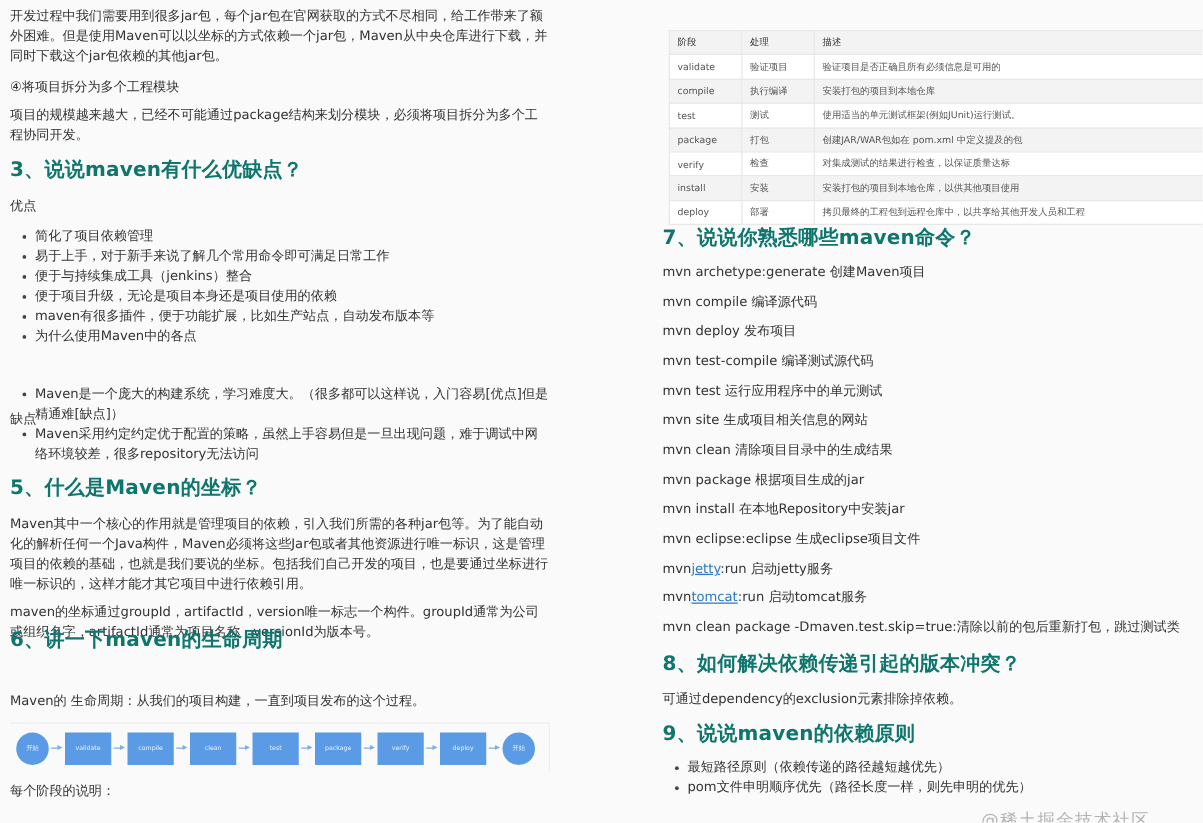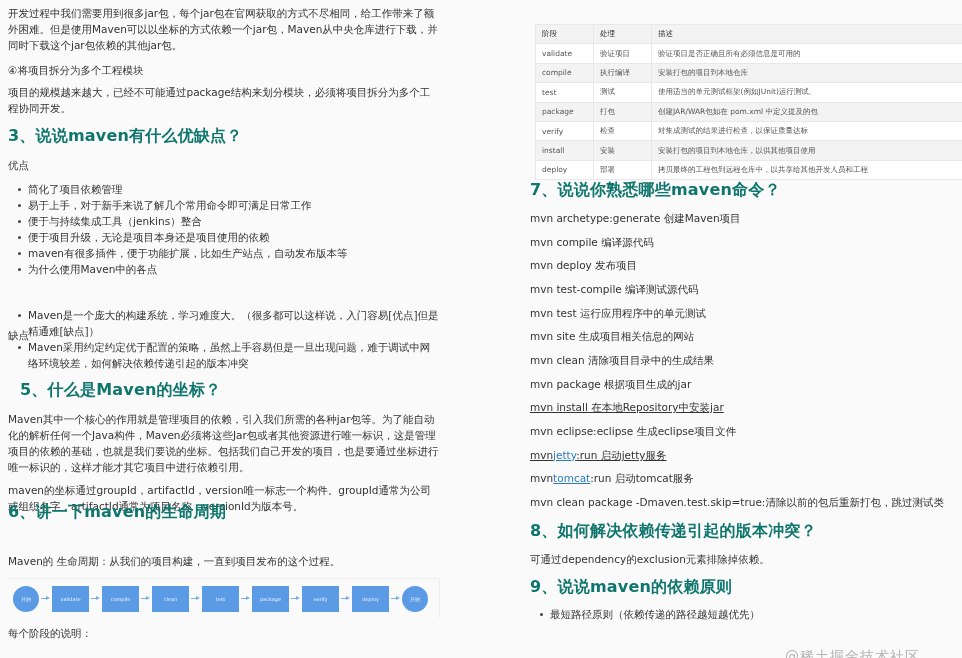--- a/index.html
+++ b/index.html
@@ -88,24 +88,24 @@
     <li>简化了项目依赖管理</li>
     <li>易于上手，对于新手来说了解几个常用命令即可满足日常工作</li>
     <li>便于与持续集成工具（jenkins）整合</li>
     <li>便于项目升级，无论是项目本身还是项目使用的依赖</li>
     <li>maven有很多插件，便于功能扩展，比如生产站点，自动发布版本等</li>
     <li>为什么使用Maven中的各点</li>
   </ul>
   <p class="para" style="top:283px;margin-top:44px;">缺点</p>
   <ul class="bullets" style="top:307px; width:420px;">
     <li>Maven是一个庞大的构建系统，学习难度大。（很多都可以这样说，入门容易[优点]但是精通难[缺点]）</li>
-    <li>Maven采用约定约定优于配置的策略，虽然上手容易但是一旦出现问题，难于调试中网络环境较差，如何解决依赖传递引起的版本冲突</li>
+    <li>Maven采用约定约定优于配置的策略，虽然上手容易但是一旦出现问题，难于调试中网络环境较差，很多repository无法访问</li>
   </ul>
 
-  <h2 style="top:380px;margin-left:12px;">5、什么是Maven的坐标？</h2>
+  <h2 style="top:380px;">5、什么是Maven的坐标？</h2>
   <p class="para" style="top:411px;">Maven其中一个核心的作用就是管理项目的依赖，引入我们所需的各种jar包等。为了能自动化的解析任何一个Java构件，Maven必须将这些Jar包或者其他资源进行唯一标识，这是管理项目的依赖的基础，也就是我们要说的坐标。包括我们自己开发的项目，也是要通过坐标进行唯一标识的，这样才能才其它项目中进行依赖引用。</p>
   <p class="para" style="top:482px;">maven的坐标通过groupId，artifactId，version唯一标志一个构件。groupId通常为公司或组织名字，artifactId通常为项目名称，versionId为版本号。</p>
 
   <h2 style="top:502px;">6、讲一下maven的生命周期</h2>
   <p class="para" style="top:553px;">Maven的 生命周期：从我们的项目构建，一直到项目发布的这个过程。</p>
 
   <div class="flow">
     <div class="node-circle">开始</div>
     <div class="arrow"></div>
     <div class="node-box">validate</div>
@@ -178,32 +178,33 @@
 
   <h2 style="top:180px;">7、说说你熟悉哪些maven命令？</h2>
   <p class="cmd" style="top:210px;">mvn archetype:generate 创建Maven项目</p>
   <p class="cmd" style="top:234px;">mvn compile 编译源代码</p>
   <p class="cmd" style="top:257px;">mvn deploy 发布项目</p>
   <p class="cmd" style="top:281px;">mvn test-compile 编译测试源代码</p>
   <p class="cmd" style="top:305px;">mvn test 运行应用程序中的单元测试</p>
   <p class="cmd" style="top:328px;">mvn site 生成项目相关信息的网站</p>
   <p class="cmd" style="top:352px;">mvn clean 清除项目目录中的生成结果</p>
   <p class="cmd" style="top:376px;">mvn package 根据项目生成的jar</p>
-  <p class="cmd" style="top:399px;text-decoration:underline;">mvn install 在本地Repository中安装jar</p>
+  <p class="cmd" style="top:399px;">mvn install 在本地Repository中安装jar</p>
   <p class="cmd" style="top:423px;">mvn eclipse:eclipse 生成eclipse项目文件</p>
-  <p class="cmd" style="top:447px;text-decoration:underline;">
+  <p class="cmd" style="top:447px;">
     <span>mvn</span><a class="link">jetty</a><span>:run 启动jetty服务</span>
   </p>
   <p class="cmd" style="top:470px;">
     <span>mvn</span><a class="link">tomcat</a><span>:run 启动tomcat服务</span>
   </p>
   <p class="cmd" style="top:494px;">mvn clean package -Dmaven.test.skip=true:清除以前的包后重新打包，跳过测试类</p>
 
   <h2 style="top:521px;">8、如何解决依赖传递引起的版本冲突？</h2>
   <p class="cmd" style="top:551px;">可通过dependency的exclusion元素排除掉依赖。</p>
 
   <h2 style="top:577px;">9、说说maven的依赖原则</h2>
   <ul class="bullets" style="top:606px; width:400px;">
     <li>最短路径原则（依赖传递的路径越短越优先）</li>
+    <li>pom文件申明顺序优先（路径长度一样，则先申明的优先）</li>
   </ul>
 </div>
 
 <div class="watermark">@稀土掘金技术社区</div>
 
 </body></html>

